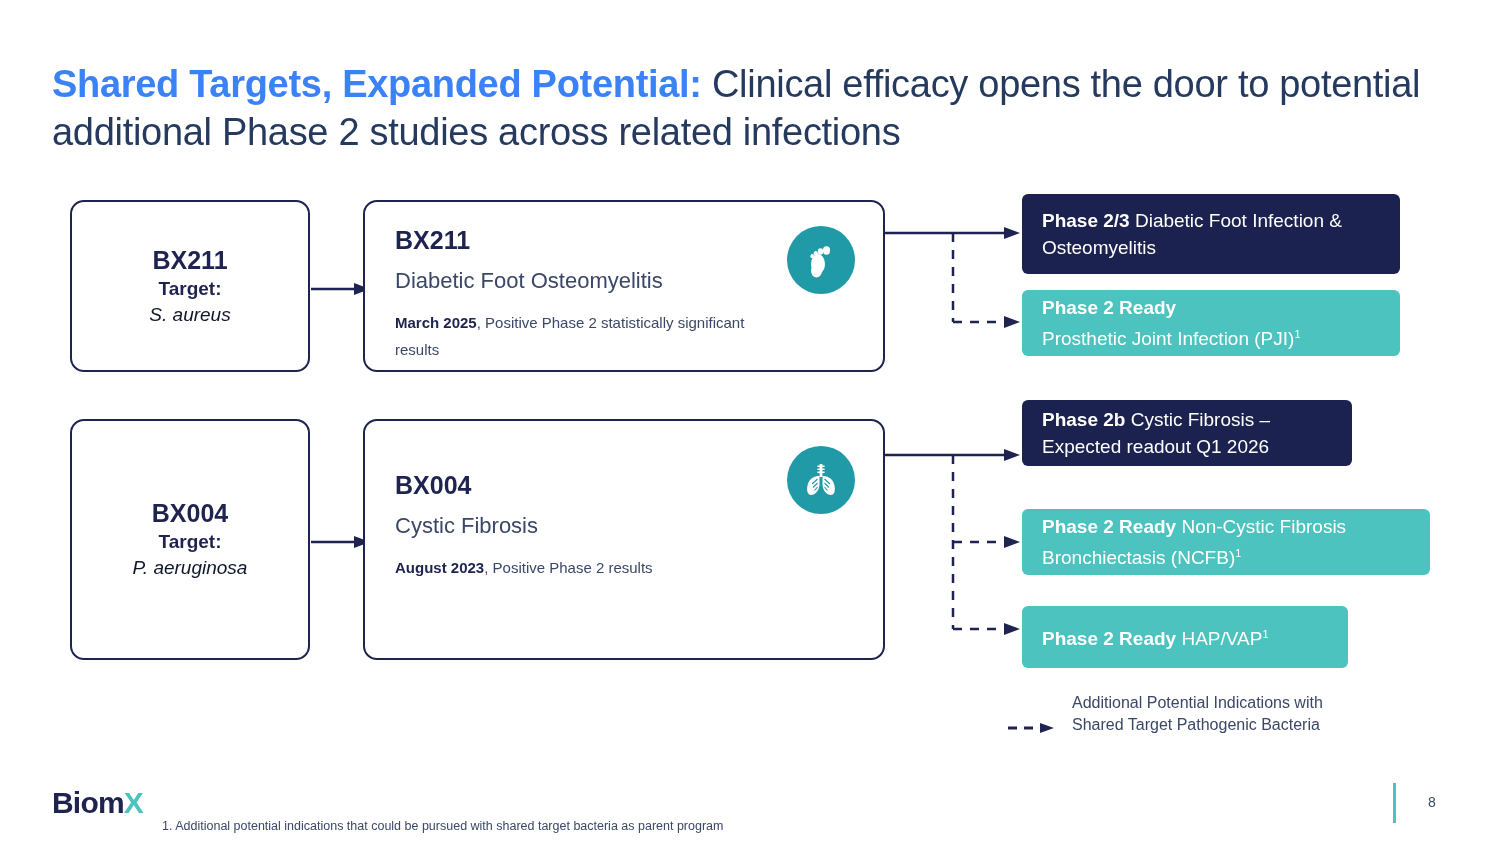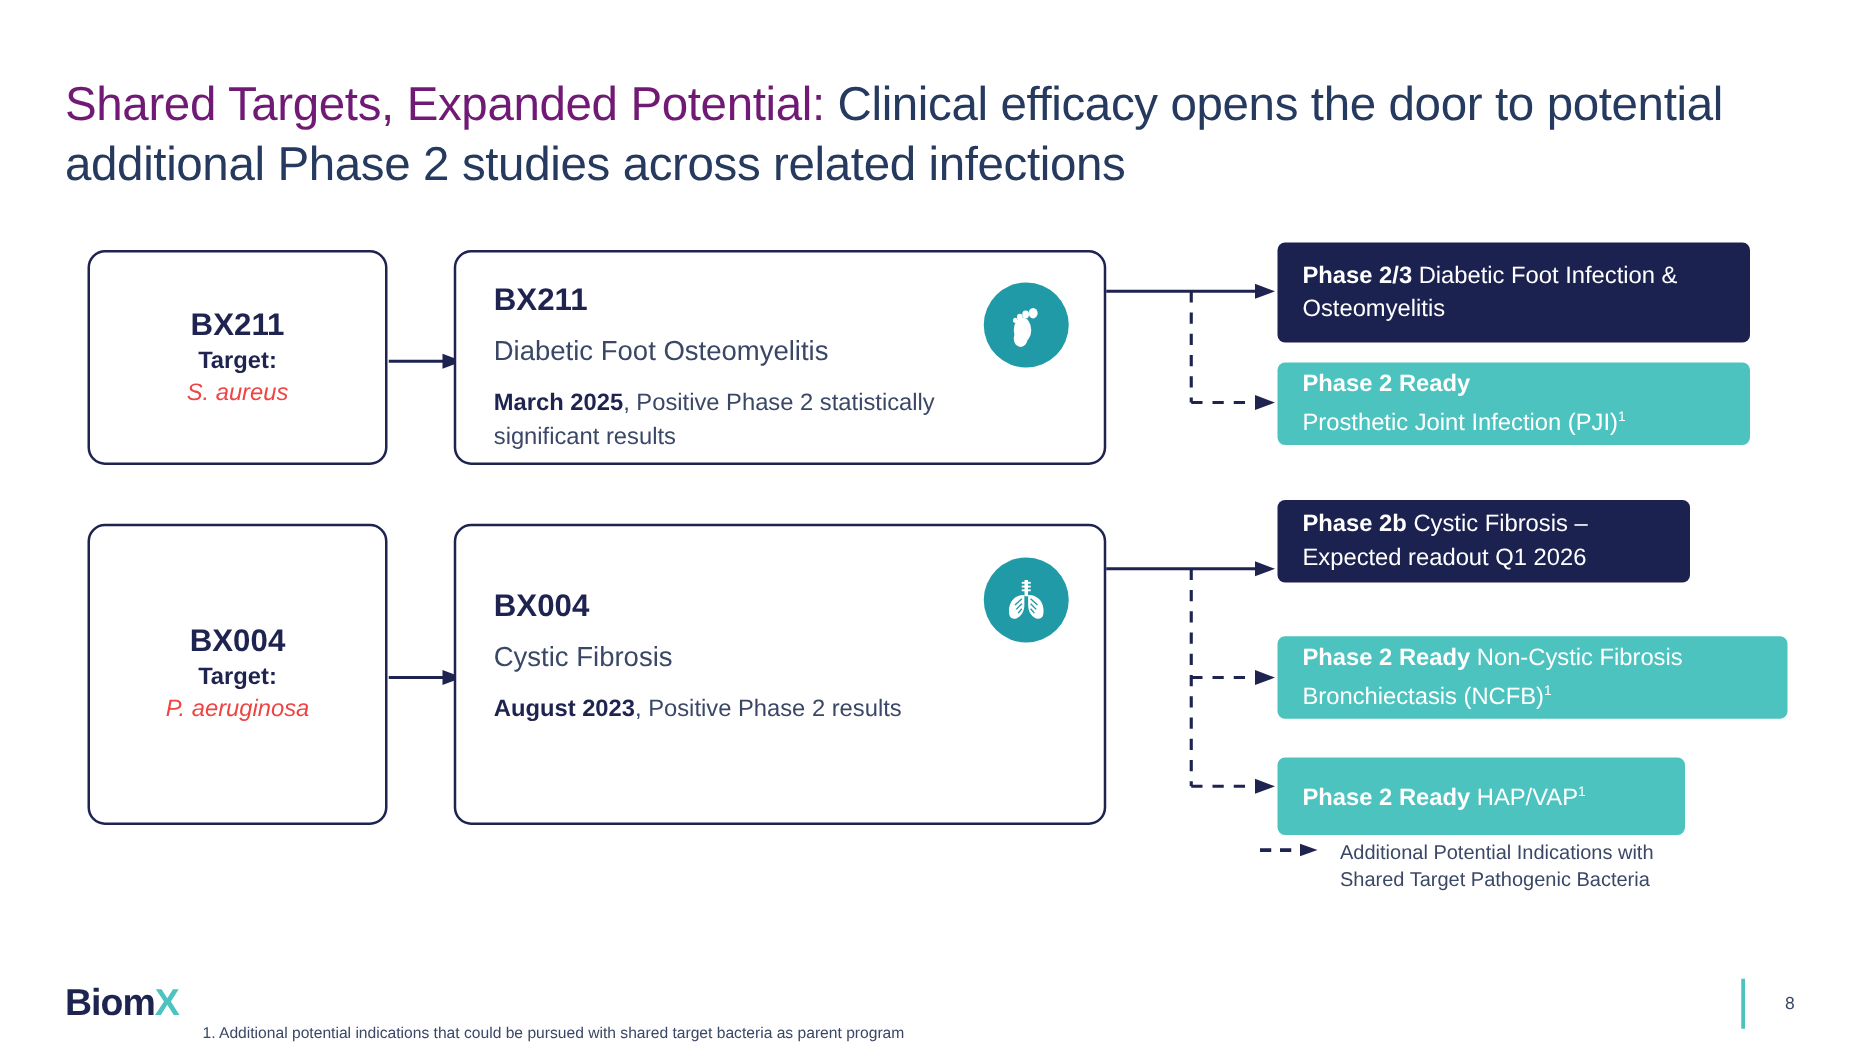--- a/index.html
+++ b/index.html
@@ -18,22 +18,22 @@
     position: absolute;
     left: 52px;
     top: 60px;
     width: 1400px;
     font-size: 38px;
     line-height: 48px;
     color: #253a5e;
     letter-spacing: -0.3px;
   }
   #title .strong {
-    font-weight: normal;
-    color: #701a75;
+    font-weight: bold;
+    color: #3b82f6;
   }
 
   
   .card {
     position: absolute;
     background: #ffffff;
     border: 2.5px solid #1e2350;
     border-radius: 14px;
   }
 
@@ -53,40 +53,40 @@
   }
   .target-label {
     font-size: 19px;
     font-weight: bold;
     color: #1e2350;
     line-height: 26px;
   }
   .target-organism {
     font-size: 19px;
     font-style: italic;
-    color: #ef4444;
+    color: #0f172a;
     line-height: 26px;
   }
 
   
   .program-card { padding: 22px 30px; }
   .program-code {
     font-size: 25px;
     font-weight: bold;
     color: #1e2350;
     line-height: 32px;
   }
   .program-indication {
     font-size: 22px;
     color: #3a4766;
     line-height: 30px;
     margin-top: 10px;
   }
   .program-status {
-    font-size: 19px;
+    font-size: 15px;
     color: #3a4766;
     line-height: 27px;
     margin-top: 13px;
     max-width: 380px;
   }
   .program-status b { color: #1e2350; font-weight: bold; }
 
   
   .icon-badge {
     position: absolute;
@@ -122,23 +122,23 @@
     position: absolute;
     left: 0; top: 0;
     width: 1500px; height: 843px;
     pointer-events: none;
   }
 
   
   #legend {
     position: absolute;
     left: 1006px;
-    top: 672px;
+    top: 692px;
     display: flex;
-    align-items: flex-start;
+    align-items: flex-end;
     gap: 16px;
   }
   #legend .legend-text {
     font-size: 16px;
     line-height: 22px;
     color: #3a4766;
   }
 
   
   #logo {

